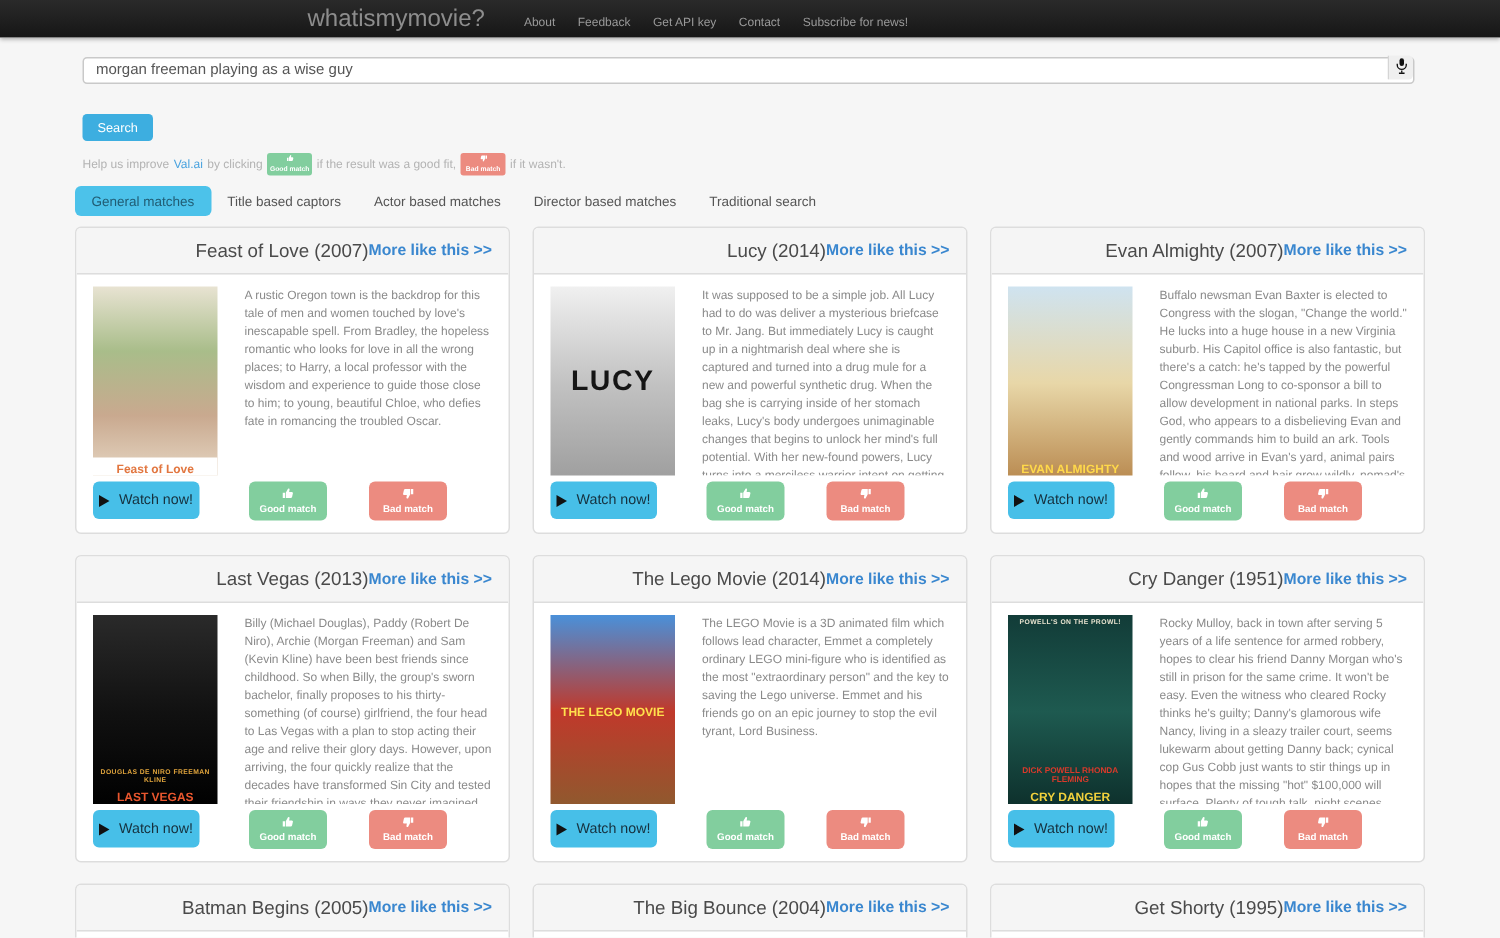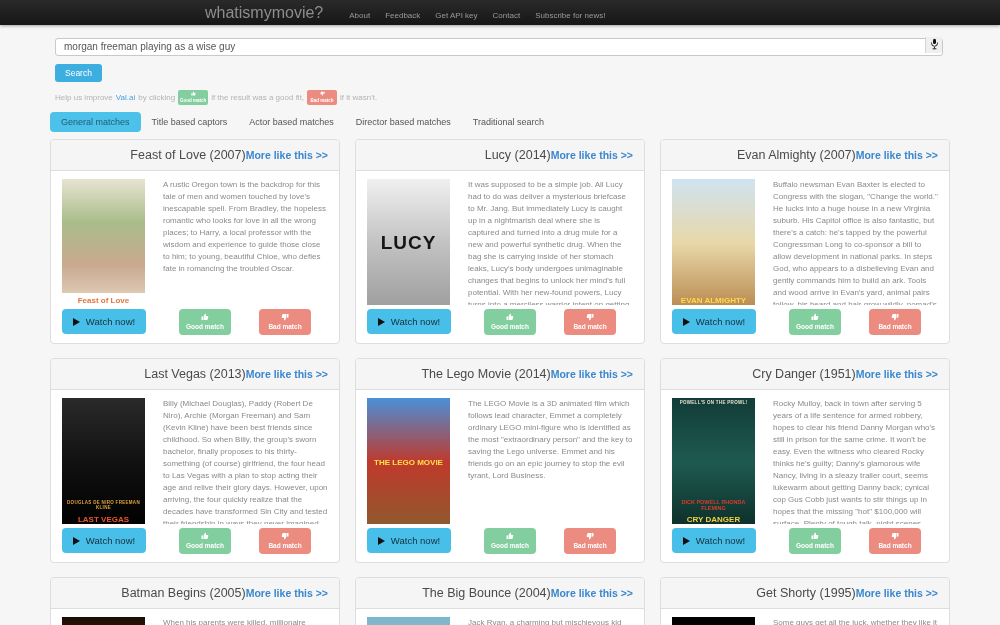--- a/index.html
+++ b/index.html
@@ -4,21 +4,21 @@
 <style>
   * { box-sizing: border-box; margin: 0; padding: 0; }
   html,body { width:1000px; height:625px; overflow:hidden; background:#f6f6f6;
     font-family:"Liberation Sans", sans-serif; }
   
   .navbar{height:25px;background:linear-gradient(#2a2a2a,#161616);display:flex;align-items:center;
     padding-left:205px;box-shadow:0 1px 3px rgba(0,0,0,.35);}
   .brand{color:#8d8d8d;font-size:16px;margin-right:26px;cursor:pointer;}
   .navlinks a{color:#9a9a9a;font-size:8px;margin-right:15px;text-decoration:none;cursor:pointer;}
   
-  .search-wrap{margin:11px 57px 4px 55px;position:relative;}
+  .search-wrap{margin:11px 57px 16px 55px;position:relative;}
   .search-input{width:100%;height:18px;border:1px solid #c9c9c9;border-radius:3px;
     font-size:10px;color:#555;padding:0 20px 0 8px;background:#fff;outline:none;
     font-family:"Liberation Sans", sans-serif;}
   .mic-btn{position:absolute;right:1px;top:1px;width:17px;height:16px;border:none;border-left:1px solid #d5d5d5;
     background:#efefef;border-radius:0 3px 3px 0;display:flex;align-items:center;justify-content:center;cursor:pointer;}
   .search-btn{margin:4px 0 0 55px;padding:4px 10px;font-size:8.5px;color:#fff;background:#3daee0;
     border:none;border-radius:3px;cursor:pointer;font-family:"Liberation Sans", sans-serif;}
   
   .help{margin:8px 0 0 55px;font-size:8px;color:#b3b3b3;display:flex;align-items:center;gap:3px;}
   .help a{color:#4aa3df;text-decoration:none;}
@@ -42,21 +42,21 @@
   .poster{width:83px;height:129px;flex:none;display:flex;flex-direction:column;justify-content:flex-start;
     overflow:hidden;cursor:pointer;}
   .poster.bottom{justify-content:flex-end;} .poster.center{justify-content:center;}
   .poster.split{justify-content:flex-end;} .poster.split .p-top{margin-bottom:auto;}
   .p-top{font-size:4.5px;text-align:center;padding:2px;font-weight:bold;letter-spacing:.3px;}
   .p-mid{font-size:5.5px;text-align:center;font-weight:bold;padding:1px;}
   .p-label{font-size:8px;font-weight:bold;text-align:center;padding:3px 2px;}
   .poster.big .p-label{font-size:19px;letter-spacing:1px;font-stretch:condensed;}
   .desc{font-size:8px;line-height:1.5;color:#8a8a8a;margin-left:18px;flex:1;overflow:hidden;}
   .actions{display:flex;align-items:center;padding:4px 11px 8px;margin-top:auto;flex:none;}
-  .watch{width:84px;height:25px;background:#47bfe8;border:none;border-radius:4px;display:flex;
+  .watch{width:71px;height:25px;background:#47bfe8;border:none;border-radius:4px;display:flex;
     align-items:center;justify-content:center;gap:6px;font-size:9.5px;color:#16303d;cursor:pointer;
     font-family:"Liberation Sans", sans-serif;}
   .play{width:0;height:0;border-left:7px solid #111;border-top:4.5px solid transparent;border-bottom:4.5px solid transparent;}
   .vote{width:52px;height:26px;border:none;border-radius:4px;color:#fff;display:flex;flex-direction:column;
     align-items:center;justify-content:center;font-size:6.5px;font-weight:bold;cursor:pointer;gap:1px;
     font-family:"Liberation Sans", sans-serif;}
   .vote svg{width:8px;height:8px;}
   .good-btn{background:#82ce9e;margin-left:33px;} .bad-btn{background:#ec8b80;margin-left:28px;}
 </style>
 </head>

